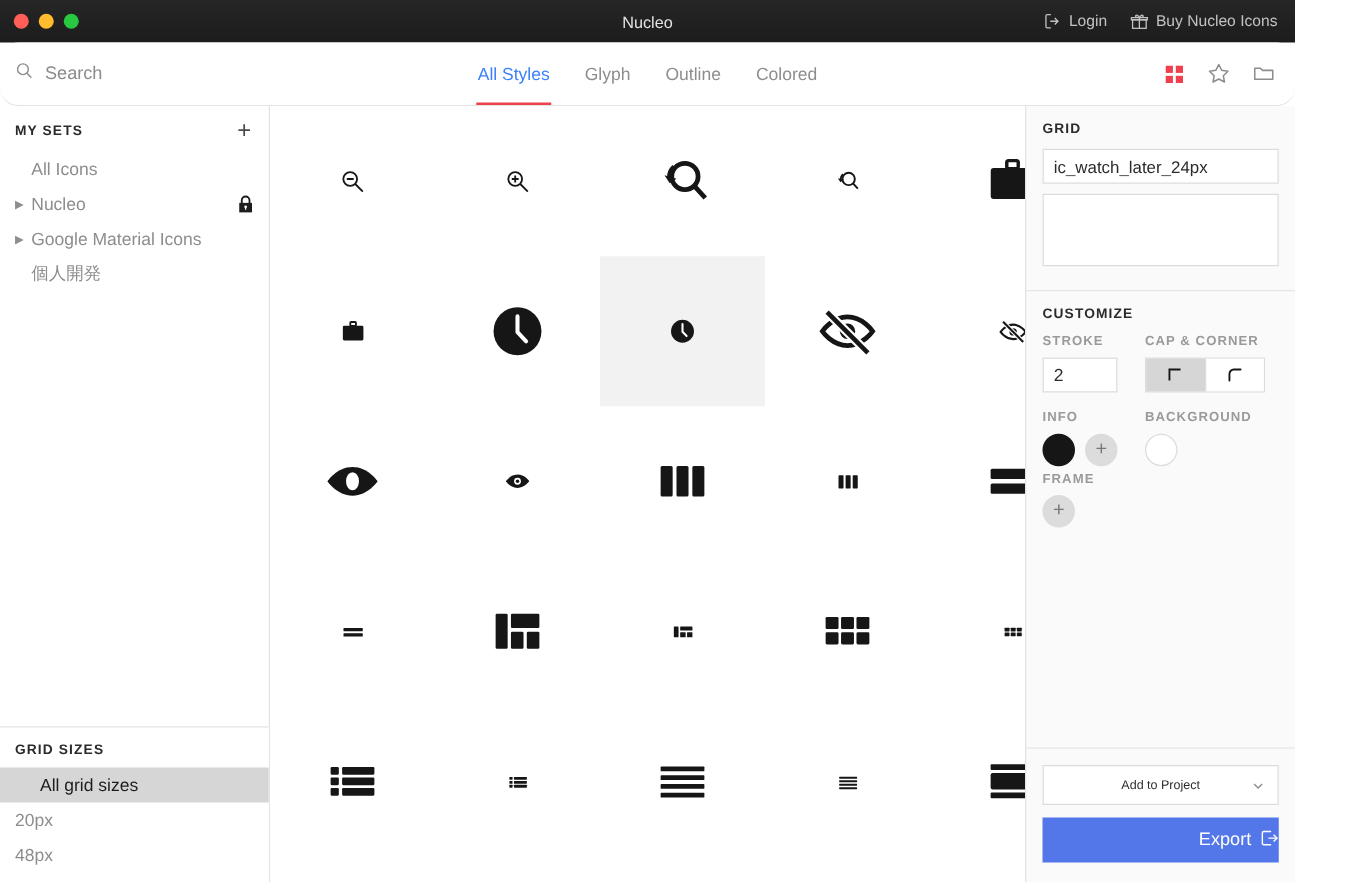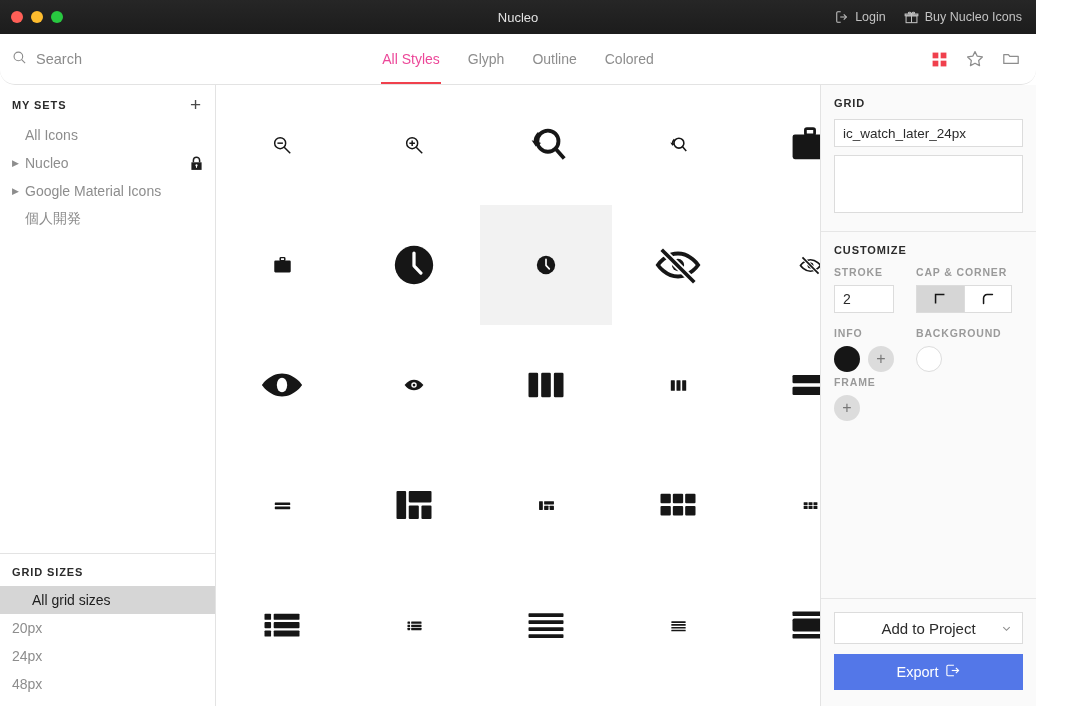--- a/index.html
+++ b/index.html
@@ -48,21 +48,21 @@
   }
   .search-input::placeholder { color: #8b8b8b; }
   .tabs {
     position: absolute; left: 0; right: 0; height: 100%;
     display: flex; align-items: center; justify-content: center; gap: 26px;
   }
   .tab {
     font-size: 14px; color: #8d8d8d; cursor: pointer; height: 100%;
     display: flex; align-items: center; position: relative; padding: 0 1px;
   }
-  .tab.active { color: #ec4899; }
+  .tab.active { color: #3b82f6; }
   .tab.active::after {
     content: ""; position: absolute; left: 0; right: 0; bottom: 0;
     height: 2px; background: #f0404d;
   }
   .top-icons {
     margin-left: auto; display: flex; align-items: center; gap: 18px;
     padding-right: 16px; z-index: 2;
   }
   .top-icon { cursor: pointer; display: flex; align-items: center; }
 
@@ -175,30 +175,30 @@
     font-weight: 400;
   }
   .rp-spacer { flex: 1; }
   .rp-footer {
     border-top: 1px solid #e6e6e6; padding: 13px 13px 16px 13px;
     display: flex; flex-direction: column; gap: 10px;
   }
   .btn-project {
     height: 32px; border: 1px solid #dcdcdc; background: #fff; cursor: pointer;
     display: flex; align-items: center; justify-content: center;
-    font-size: 15px; color: #2b2b2b; position: relative;
+    font-size: 10px; color: #2b2b2b; position: relative;
     font-family: "Liberation Sans", sans-serif;
   }
   .btn-project .chev {
     position: absolute; right: 10px; display: flex; align-items: center;
   }
   .btn-export {
     height: 36px; background: #5377e8; border: none; cursor: pointer;
     color: #fff; font-size: 14.5px; display: flex; align-items: center;
-    justify-content: center; gap: 7px; font-family: "Liberation Sans", sans-serif;
+    justify-content: flex-end; gap: 7px; font-family: "Liberation Sans", sans-serif;
   }
 </style>
 </head>
 <body>
 
 <div class="app">
 
   <div class="titlebar">
     <div class="traffic">
       <span class="tl red"></span>
@@ -306,21 +306,20 @@
         <div class="sb-item">
           <span class="caret blank">▶</span>
           <span>個人開発</span>
         </div>
       </div>
 
       <div class="grid-sizes">
         <div class="gs-header">GRID SIZES</div>
         <div class="gs-item selected">All grid sizes</div>
         <div class="gs-item">20px</div>
-        <div class="gs-item">24px</div>
         <div class="gs-item">48px</div>
       </div>
     </div>
 
     <div class="grid-area">
       <div class="icon-grid">
 
         <div class="icon-cell">
           <svg width="22" height="22" viewBox="0 0 24 24" fill="none" stroke="#161616" stroke-width="1.6">
             <circle cx="10" cy="10" r="6"></circle>

